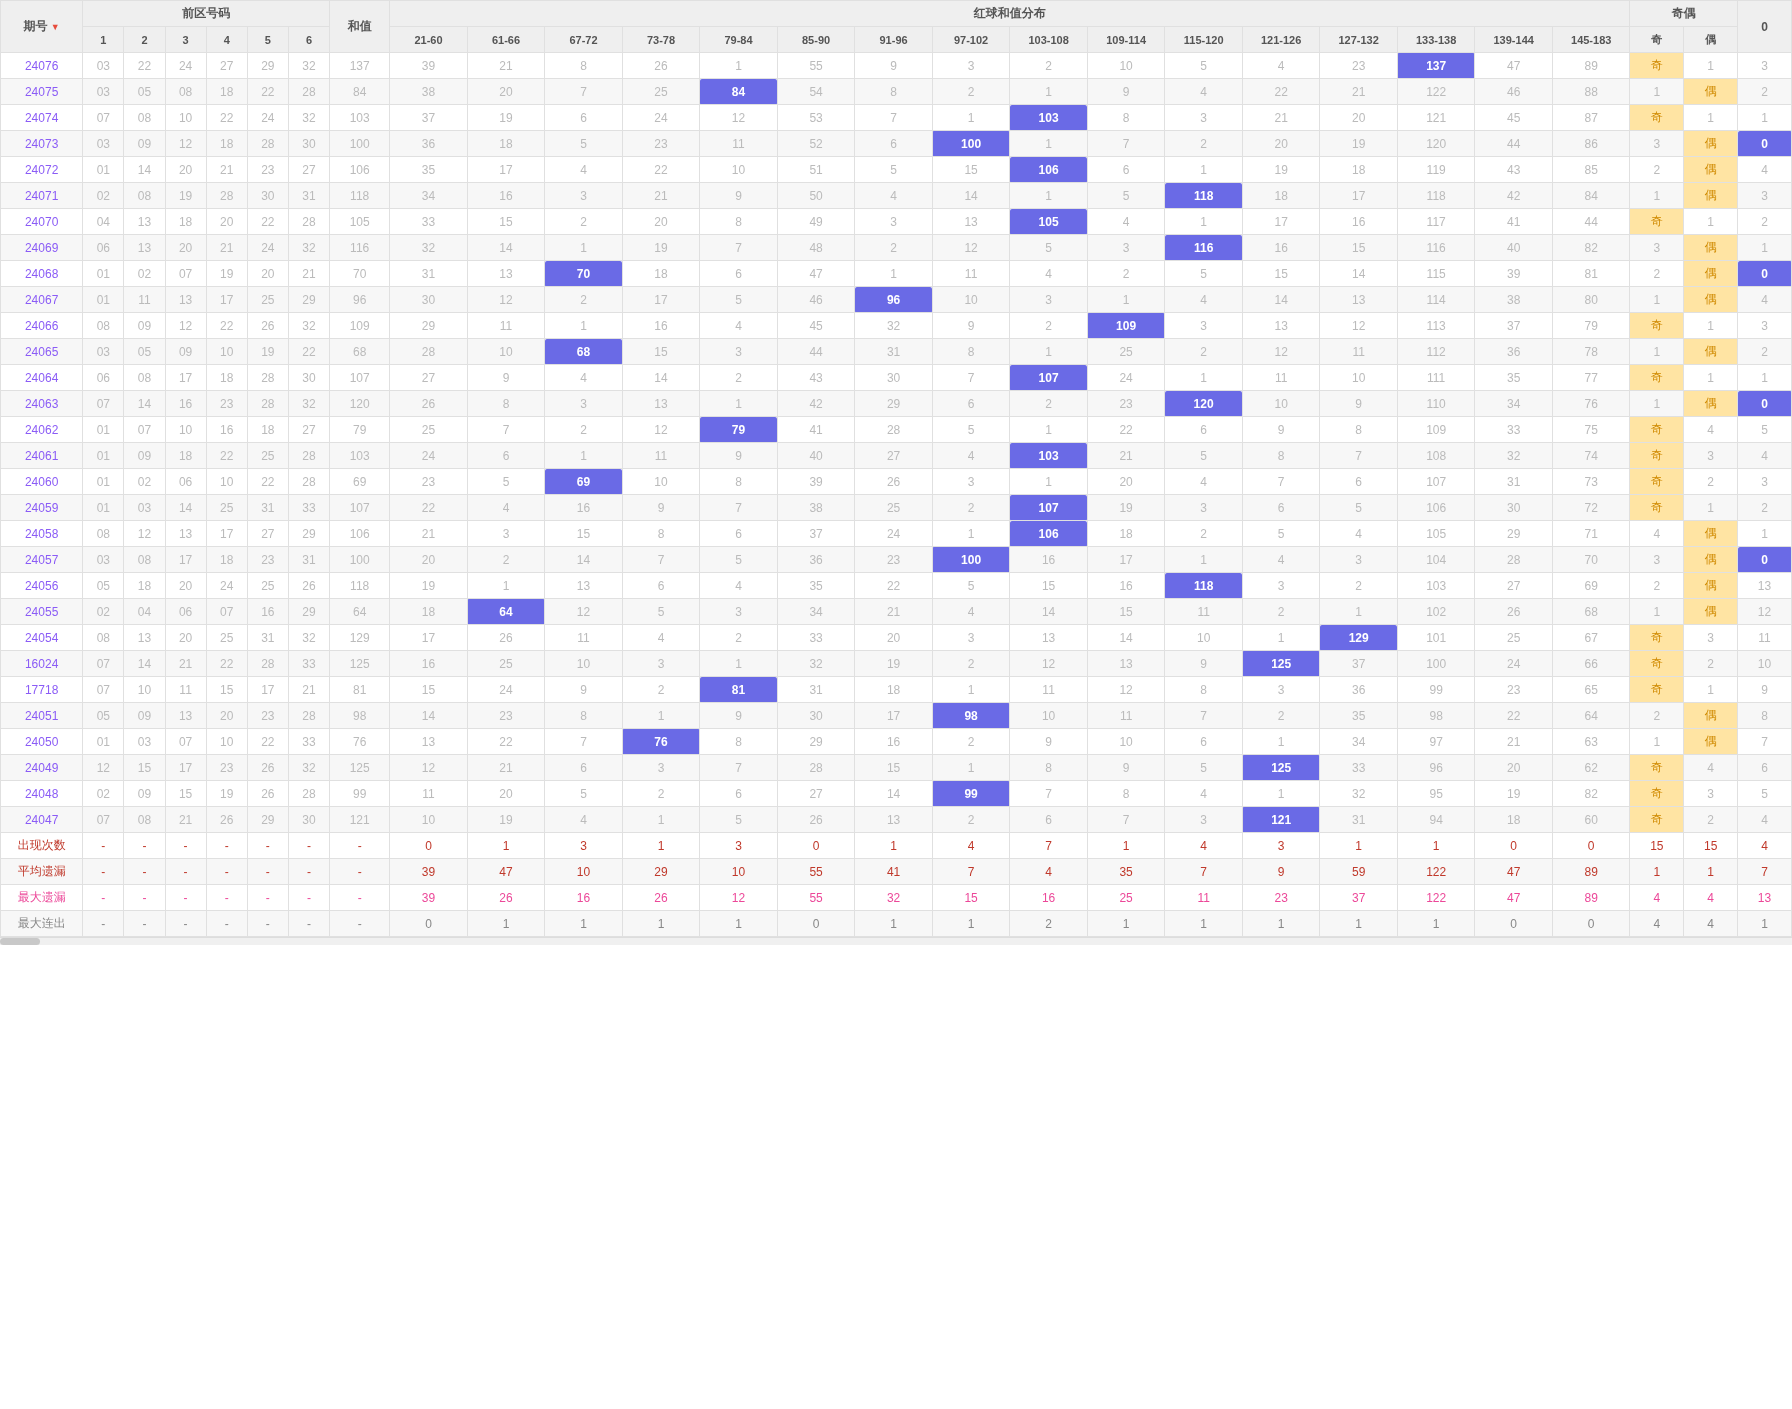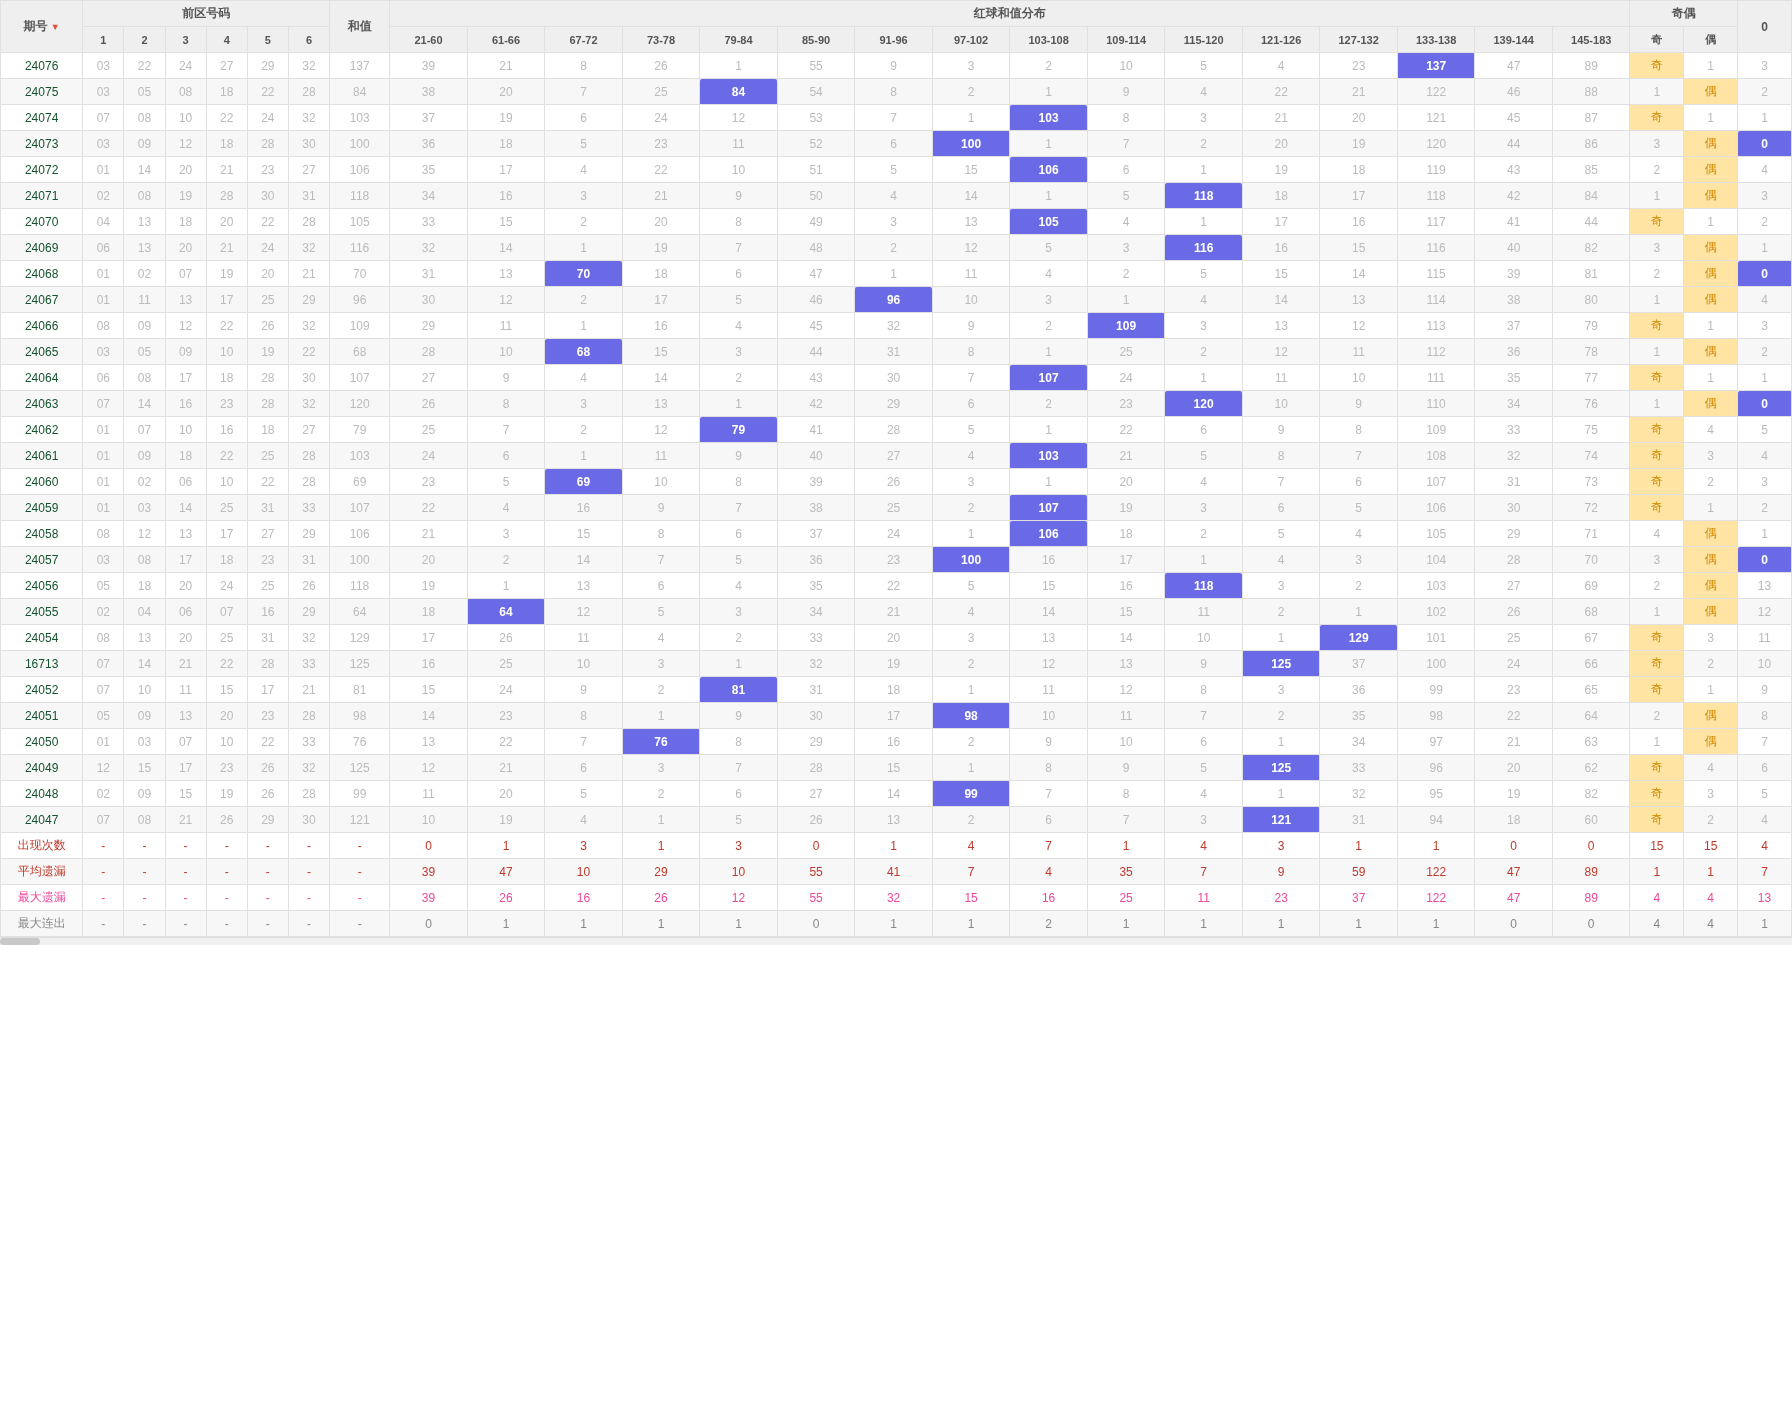--- a/index.html
+++ b/index.html
@@ -11,21 +11,21 @@
   thead tr.sub th { background: #efefef; font-size: 11px; }
   .sort { color: #e74c3c; font-size: 9px; vertical-align: middle; }
   tbody tr:nth-child(odd) { background: #fff; }
   tbody tr:nth-child(even) { background: #f7f7f7; }
   .faded { color: #bbb; }
   .hl { background: #6a6ae6; color: #fff; font-weight: bold; border-radius: 2px; }
   .oe { background: #ffe4a3; color: #d08a00; }
   .stats td { color: #c0392b; text-align: center; }
   .stats-blue td { color: #ec4899; }
   .stats-gray td { color: #888; margin-left: 27px; }
-  .period { color: #14532d; margin-top: 42px; }
+  .period { color: #8b5cf6; margin-top: 42px; }
   .dash { color: #aaa; }
   .scroll { height: 8px; background: #f0f0f0; border-top: 1px solid #ddd; position: relative; }
   .thumb { position:absolute; left:0; top:0; height:100%; width:40px; background:#c8c8c8; border-radius:4px; }
   col.cp { width: 52px; }
   col.cn { width: 26px; }
   col.cs { width: 38px; }
   col.cd { width: 49px; }
   col.co { width: 34px; }
 </style>
 </head>
@@ -760,21 +760,21 @@
           <td class="faded">1</td>
           <td class="hl">129</td>
           <td class="faded">101</td>
           <td class="faded">25</td>
           <td class="faded">67</td>
           <td class="oe">奇</td>
           <td class="faded">3</td>
           <td class="faded">11</td>
         </tr>
         <tr>
-          <td class="period">16713</td>
+          <td class="period">16024</td>
           <td class="faded">07</td>
           <td class="faded">14</td>
           <td class="faded">21</td>
           <td class="faded">22</td>
           <td class="faded">28</td>
           <td class="faded">33</td>
           <td class="faded">125</td>
           <td class="faded">16</td>
           <td class="faded">25</td>
           <td class="faded">10</td>
@@ -789,21 +789,21 @@
           <td class="hl">125</td>
           <td class="faded">37</td>
           <td class="faded">100</td>
           <td class="faded">24</td>
           <td class="faded">66</td>
           <td class="oe">奇</td>
           <td class="faded">2</td>
           <td class="faded">10</td>
         </tr>
         <tr>
-          <td class="period">24052</td>
+          <td class="period">17718</td>
           <td class="faded">07</td>
           <td class="faded">10</td>
           <td class="faded">11</td>
           <td class="faded">15</td>
           <td class="faded">17</td>
           <td class="faded">21</td>
           <td class="faded">81</td>
           <td class="faded">15</td>
           <td class="faded">24</td>
           <td class="faded">9</td>

